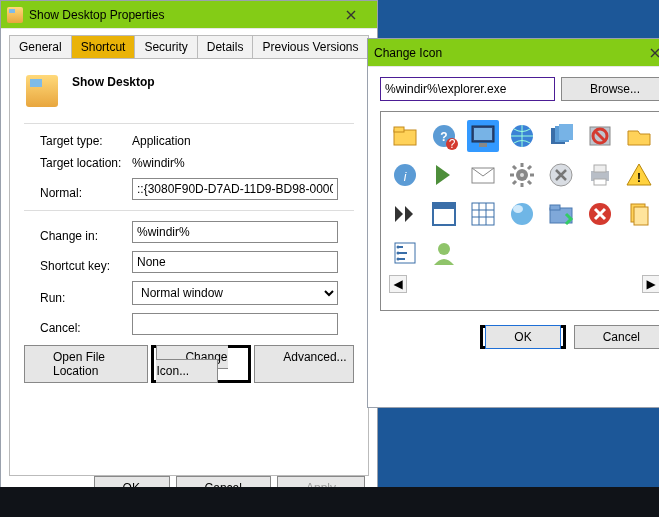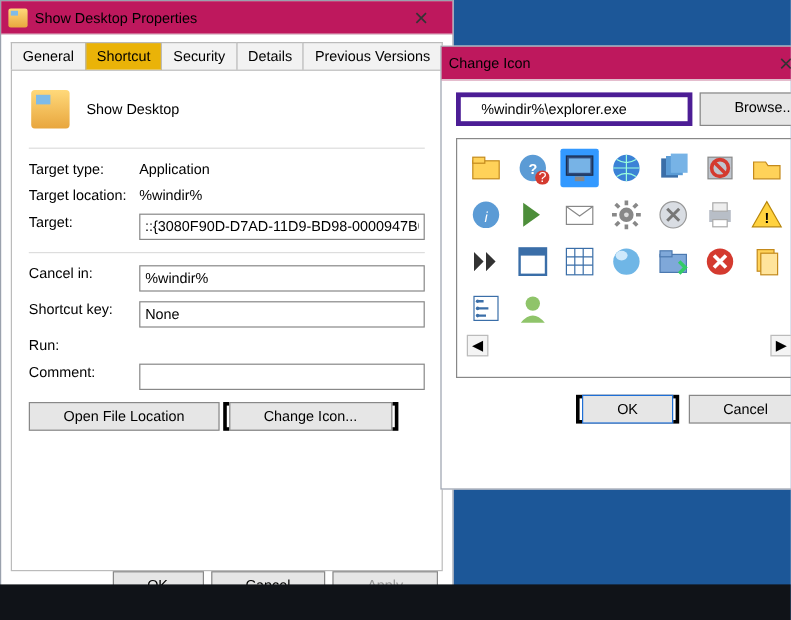--- a/index.html
+++ b/index.html
@@ -1,49 +1,49 @@
 <!DOCTYPE html>
 <html><head>
 <meta charset="utf-8">
 <style>
 * { box-sizing: border-box; font-family: "Segoe UI", Tahoma, sans-serif; font-size: 12px; }
 body { margin: 0; width: 659px; height: 517px; background: #1c5798; position: relative; overflow: hidden; }
 .taskbar { position: absolute; bottom: 0; left: 0; right: 0; height: 30px; background: #101318; }
 .dialog { position: absolute; background: #fff; border: 1px solid #9aa1ad; }
-.titlebar { display: flex; align-items: center; height: 28px; padding: 0 6px; background: #be185d; border-bottom: 1px solid #e6e6e6; }
+.titlebar { display: flex; align-items: center; height: 28px; padding: 0 6px; background: #84cc16; border-bottom: 1px solid #e6e6e6; }
 .titlebar .title-icon { width: 16px; height: 16px; margin-right: 6px; background: linear-gradient(#ffd97a,#e8a63e); border-radius: 2px; position: relative; }
 .titlebar .title-icon::after { content:""; position:absolute; left:2px; top:2px; width:6px; height:4px; background:#7ebbe8; }
 .title-text { flex: 1; }
 .close-btn { width: 40px; height: 22px; display:flex; align-items:center; justify-content:center; cursor:pointer; }
 .close-btn svg { width:10px; height:10px; }
 
 #propDialog { left: 0; top: 0; width: 378px; height: 511px; }
 .tabstrip { display:flex; padding: 6px 8px 0 8px; }
 .tab { padding: 4px 9px; border:1px solid #bbb; border-bottom:none; background:#f2f2f2; margin-right:-1px; position:relative; }
 .tab.active { background:#eab308; z-index:2; }
 .tabpanel { border:1px solid #bbb; margin:0 8px 8px 8px; padding:12px 14px; height:418px; position:relative; }
-.icon-row { display:flex; align-items:center; gap:14px; margin:4px 0 16px 2px; }
+.icon-row { display:flex; align-items:flex-start; gap:14px; margin:4px 0 16px 2px;font-weight:bold; }
 .big-icon { width:32px; height:32px; background: linear-gradient(#ffd97a,#e8a63e); border-radius:3px; position:relative; }
 .big-icon::after{content:"";position:absolute;left:4px;top:4px;width:12px;height:8px;background:#7ebbe8;}
 .sep { border-top:1px solid #ddd; margin:10px 0; }
-.row { display:flex; align-items:flex-start; margin:8px 0; }
+.row { display:flex; align-items:flex-end; margin:8px 16px; }
 .row .lbl { width:92px; }
 .row .val { flex:1; }
 .row input[type=text], .row select { width:100%; border:1px solid #888; padding:3px 4px; background:#fff; }
 .btnrow { display:flex; gap:3px; margin-top:10px; }
 .btn { border:1px solid #888; background:#e6e6e6; padding:4px 28px; cursor:pointer; min-width:76px; text-align:left; }
 .btn.disabled { color:#9a9a9a; }
 .highlight-box { border:3px solid #000; padding:2px; display:inline-block; }
 .footer { position:absolute; right:12px; bottom:10px; display:flex; gap:6px; }
 
 #iconDialog { left: 367px; top: 38px; width: 315px; height: 370px; }
 .dlgbody { padding:10px 12px; }
 .field-label { margin-bottom:4px; }
 .path-row { display:flex; gap:6px; margin-bottom:10px; }
-.path-row input { flex:1; border:4px solid #4c1d95; padding:3px 17px; }
+.path-row input { flex:1; border:1px solid #4c1d95; padding:3px 4px; }
 .iconlist { border:1px solid #888; height:200px; padding:8px; overflow:auto; }
 .icon-grid { display:flex; flex-wrap:wrap; gap:7px; }
 .ic { width:32px; height:32px; display:flex; align-items:center; justify-content:center; border-radius:2px; }
 .ic.selected { background:#3399ff; }
 .ic svg { width:28px; height:28px; }
 .scroll-row { display:flex; justify-content:space-between; margin-top:6px; }
 .scroll-row .arrow { width:18px; height:18px; border:1px solid #bbb; background:#f4f4f4; display:flex; align-items:center; justify-content:center; }
 .dialog-footer { display:flex; justify-content:flex-end; gap:8px; margin-top:14px; }
 </style>
 </head>
@@ -74,42 +74,44 @@
     <div class="sep"></div>
     <div class="row">
         <span class="lbl">Target type:</span>
         <span class="val">Application</span>
       </div>
     <div class="row">
         <span class="lbl">Target location:</span>
         <span class="val">%windir%</span>
       </div>
     <div class="row">
-        <span class="lbl">Target:</span>
+        <span class="lbl">Normal:</span>
         <span class="val"><input type="text" value="::{3080F90D-D7AD-11D9-BD98-0000947B0257}" style=""></span>
       </div>
     <div class="sep"></div>
     <div class="row">
-        <span class="lbl">Cancel in:</span>
+        <span class="lbl">Change in:</span>
         <span class="val"><input type="text" value="%windir%" style=""></span>
       </div>
     <div class="row">
         <span class="lbl">Shortcut key:</span>
         <span class="val"><input type="text" value="None" style=""></span>
       </div>
     <div class="row">
         <span class="lbl">Run:</span>
-      </div>
-    <div class="row">
-        <span class="lbl">Comment:</span>
+        <span class="val"><select><option>Normal window</option></select></span>
+      </div>
+    <div class="row">
+        <span class="lbl">Cancel:</span>
         <span class="val"><input type="text" value="" style=""></span>
       </div>
     <div class="btnrow">
       <span class="btn">Open File Location</span>
       <span class="highlight-box"><span class="btn">Change Icon...</span></span>
+      <span class="btn">Advanced...</span>
     </div>
   </div>
   <div class="footer">
     <span class="btn">OK</span>
     <span class="btn">Cancel</span>
     <span class="btn disabled">Apply</span>
   </div>
 </div>
 
 <div class="dialog" id="iconDialog">

